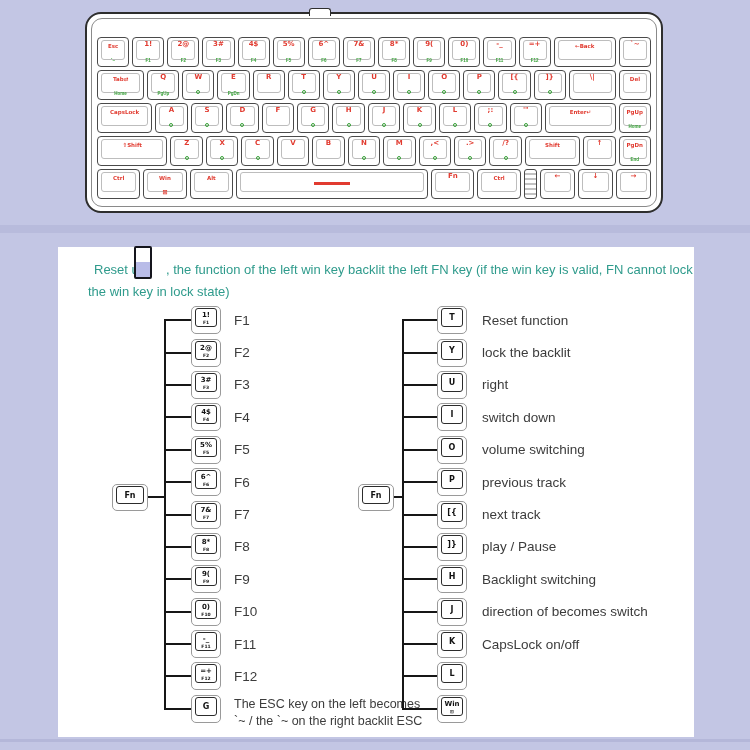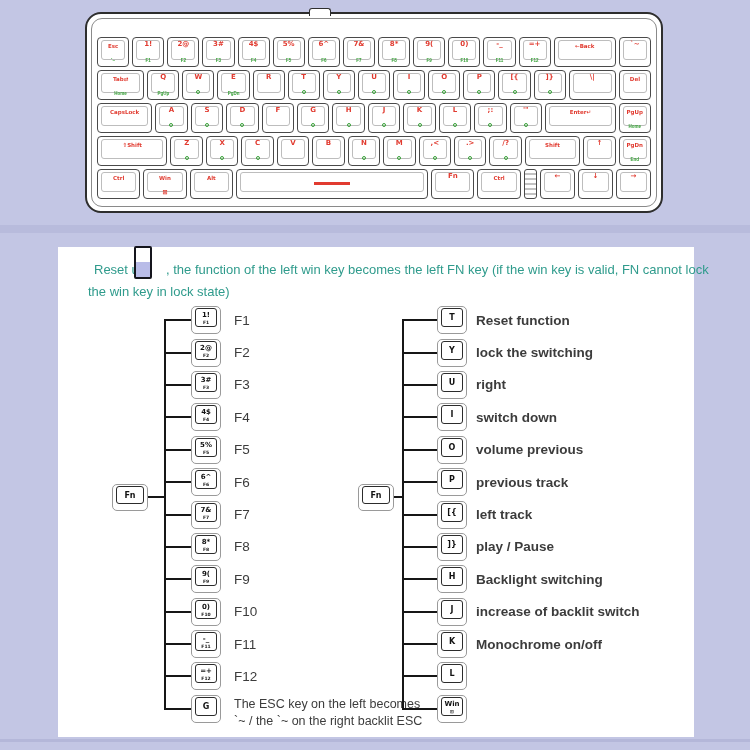--- a/index.html
+++ b/index.html
@@ -58,21 +58,21 @@
   .tree.right .tick{flex:0 0 35px;}
   .tcap{flex:0 0 30px;height:28px;position:relative;background:#fff;box-sizing:border-box;
       border:1px solid #9a9a9a;border-radius:5px;}
   .tcap-top{position:absolute;left:3px;right:3px;top:1px;height:19px;box-sizing:border-box;
       border:1px solid #2c2c2c;border-radius:3px;text-align:center;overflow:hidden;
       font-family:"DejaVu Sans",sans-serif;}
   .tcap-top .m{display:block;font-size:7px;font-weight:bold;color:#111;line-height:9px;margin-top:2px;white-space:nowrap;}
   .tcap-top .m.solo{font-size:8px;line-height:17px;margin-top:0;}
   .tcap-top .ss{display:block;font-size:4.5px;font-weight:bold;color:#111;line-height:6px;}
   .tlabel{margin-left:13px;font-size:13.5px;color:#3c3c3c;white-space:nowrap;}
-  .tree.right .tlabel{margin-left:9px;font-weight:bold;}
+  .tree.right .tlabel{margin-left:15px;}
   .tlabel .l2{display:block;font-size:12.5px;line-height:17px;}
   .tlabel.two{font-size:12.5px;line-height:17px;margin-top:8px;}
   .fncap{position:absolute;width:36px;height:27px;background:#fff;box-sizing:border-box;
       border:1px solid #9a9a9a;border-radius:5px;}
   .fncap .tcap-top{height:18px;}
   .fn-left{left:112px;top:484px;}
   .fn-right{left:358px;top:484px;}
   .stub{position:absolute;height:2px;background:#161616;}
   .stub-left{left:148px;top:496px;width:16px;}
   .stub-right{left:394px;top:496px;width:8px;}
@@ -345,21 +345,21 @@
     </div>
 </div>
 
 <div class="band-top"></div>
 <div class="band-bottom"></div>
 
 <div class="panel"></div>
 
 <span class="teal t-dialup">Reset up</span>
 <span class="dip"></span>
-<span class="teal t-line1">, the function of the left win key becomes the left FN key (if the win key is valid, FN cannot lock</span>
+<span class="teal t-line1">, the function of the left win key backlit the left FN key (if the win key is valid, FN cannot lock</span>
 <span class="teal t-line2">the win key in lock state)</span>
 
 <div class="tree left">
   <div class="tree-bus"></div>
 <div class="trow">
       <div class="tick"></div>
       <div class="tcap">
         <div class="tcap-top">
           <span class="m">1!</span>
           <span class="ss">F1</span>
@@ -498,21 +498,21 @@
       </div>
       <div class="tlabel">Reset function</div>
     </div>
     <div class="trow">
       <div class="tick"></div>
       <div class="tcap">
         <div class="tcap-top">
           <span class="m solo">Y</span>
         </div>
       </div>
-      <div class="tlabel">lock the switching</div>
+      <div class="tlabel">lock the backlit</div>
     </div>
     <div class="trow">
       <div class="tick"></div>
       <div class="tcap">
         <div class="tcap-top">
           <span class="m solo">U</span>
         </div>
       </div>
       <div class="tlabel">right</div>
     </div>
@@ -525,39 +525,39 @@
       </div>
       <div class="tlabel">switch down</div>
     </div>
     <div class="trow">
       <div class="tick"></div>
       <div class="tcap">
         <div class="tcap-top">
           <span class="m solo">O</span>
         </div>
       </div>
-      <div class="tlabel">volume previous</div>
+      <div class="tlabel">volume switching</div>
     </div>
     <div class="trow">
       <div class="tick"></div>
       <div class="tcap">
         <div class="tcap-top">
           <span class="m solo">P</span>
         </div>
       </div>
       <div class="tlabel">previous track</div>
     </div>
     <div class="trow">
       <div class="tick"></div>
       <div class="tcap">
         <div class="tcap-top">
           <span class="m solo">[{</span>
         </div>
       </div>
-      <div class="tlabel">left track</div>
+      <div class="tlabel">next track</div>
     </div>
     <div class="trow">
       <div class="tick"></div>
       <div class="tcap">
         <div class="tcap-top">
           <span class="m solo">]}</span>
         </div>
       </div>
       <div class="tlabel">play / Pause</div>
     </div>
@@ -570,30 +570,30 @@
       </div>
       <div class="tlabel">Backlight switching</div>
     </div>
     <div class="trow">
       <div class="tick"></div>
       <div class="tcap">
         <div class="tcap-top">
           <span class="m solo">J</span>
         </div>
       </div>
-      <div class="tlabel">increase of backlit switch</div>
+      <div class="tlabel">direction of becomes switch</div>
     </div>
     <div class="trow">
       <div class="tick"></div>
       <div class="tcap">
         <div class="tcap-top">
           <span class="m solo">K</span>
         </div>
       </div>
-      <div class="tlabel">Monochrome on/off</div>
+      <div class="tlabel">CapsLock on/off</div>
     </div>
     <div class="trow">
       <div class="tick"></div>
       <div class="tcap">
         <div class="tcap-top">
           <span class="m solo">L</span>
         </div>
       </div>
     </div>
     <div class="trow">

